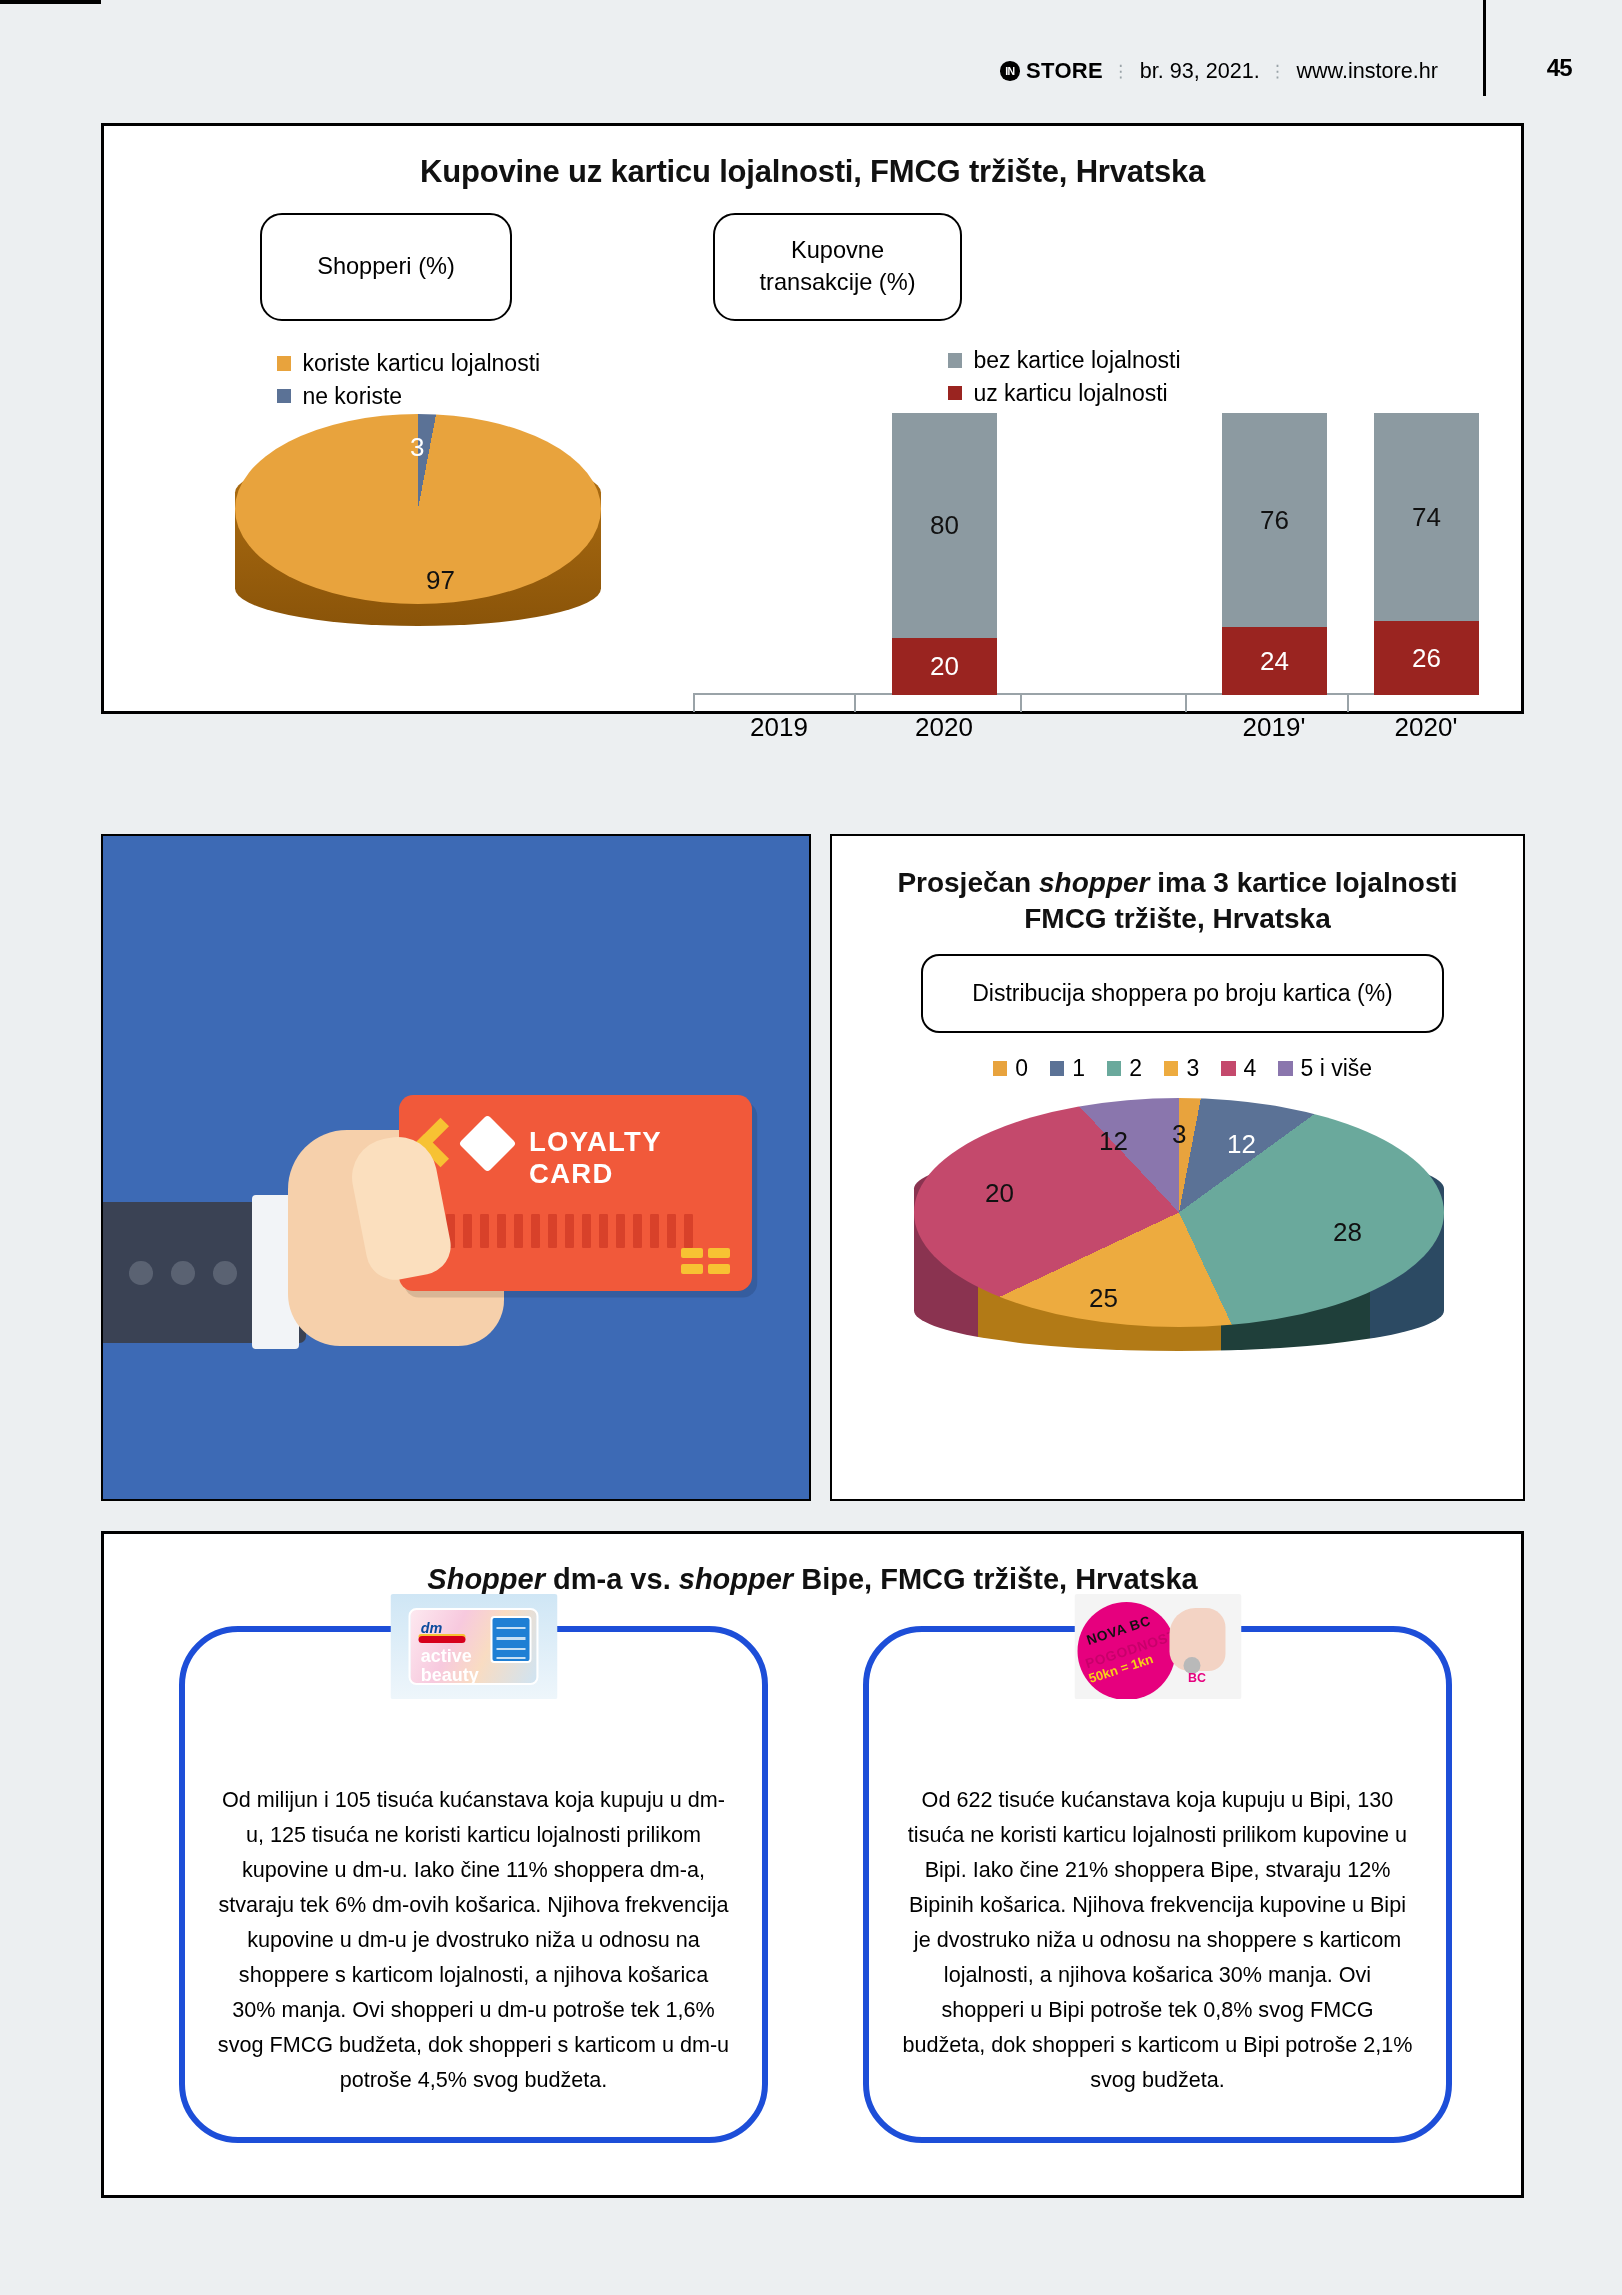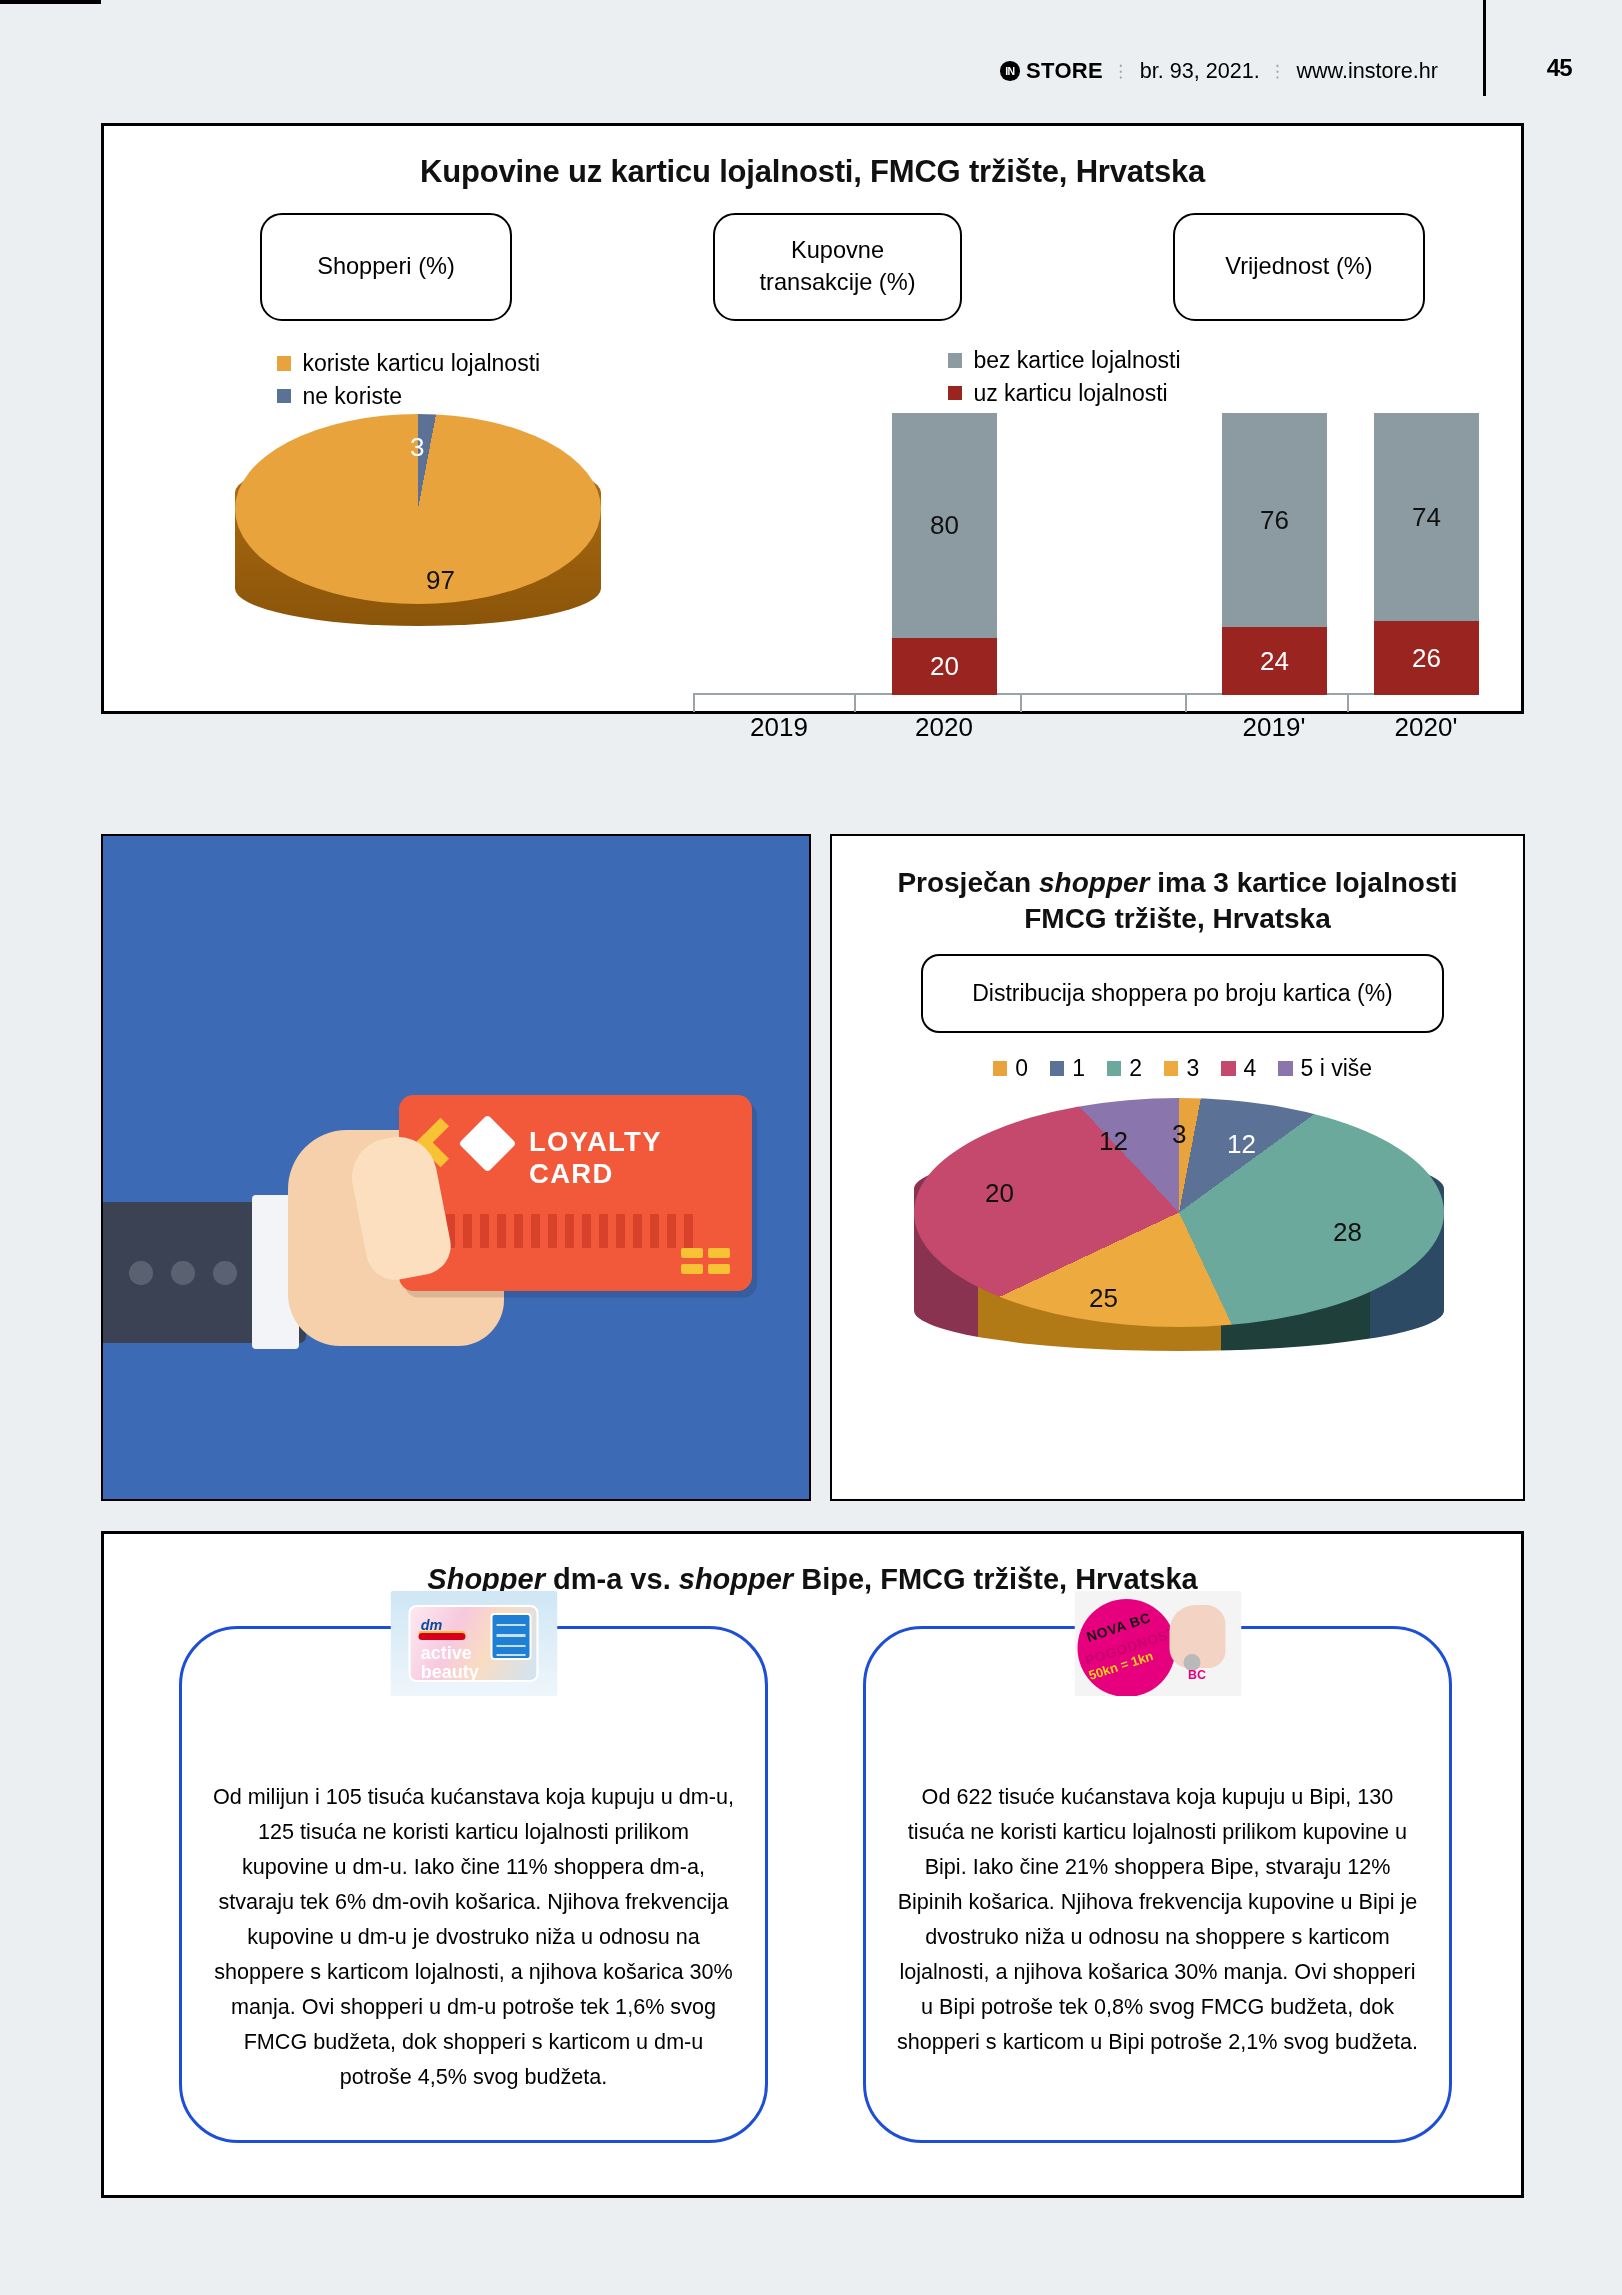--- a/index.html
+++ b/index.html
@@ -158,21 +158,21 @@
   #pie2 { left: 82px; top: 262px; width: 530px; height: 281px; }
   #pie2 .pie3d-top { height: 229px; }
   #pie2 .pie3d-side { top: 50px; height: 203px; border-radius: 50% / 20%; }
 
   
   #panel4 { left: 101px; top: 1531px; width: 1423px; height: 667px; }
   #panel4 .panel-title { font-size: 29px; margin-top: 29.4px; }
 
   .bubble {
     position: absolute; top: 92px; width: 589px; height: 517px;
-    border: 3px solid #1d4ed8; border-radius: 59px; background: #fff;
+    border: 6px solid #1d4ed8; border-radius: 59px; background: #fff;
   }
   #bubbleLeft { left: 75px; }
   #bubbleRight { left: 759px; }
   .bubble-text {
     position: absolute; left: 31px; right: 31px; top: 151px;
     text-align: center; font-size: 21.6px; line-height: 1.62;
   }
 
   .thumb-img {
     position: absolute; left: 50%; top: -38px; transform: translateX(-50%);
@@ -237,23 +237,20 @@
 
   <div class="cat-box" id="catShoppers">
     <span>Shopperi (%)</span>
   </div>
   <div class="cat-box" id="catTrans">
     <span>
       <span>Kupovne</span><br>
       <span>transakcije (%)</span>
     </span>
   </div>
-  <div class="cat-box" id="catValue">
-    <span>Vrijednost (%)</span>
-  </div>
 
   <div class="legend" id="legendPie">
     <div class="row">
       <span class="swatch" style="background:#e8a33d"></span>
       <span>koriste karticu lojalnosti</span>
     </div>
     <div class="row">
       <span class="swatch" style="background:#5b7296"></span>
       <span>ne koriste</span>
     </div>

